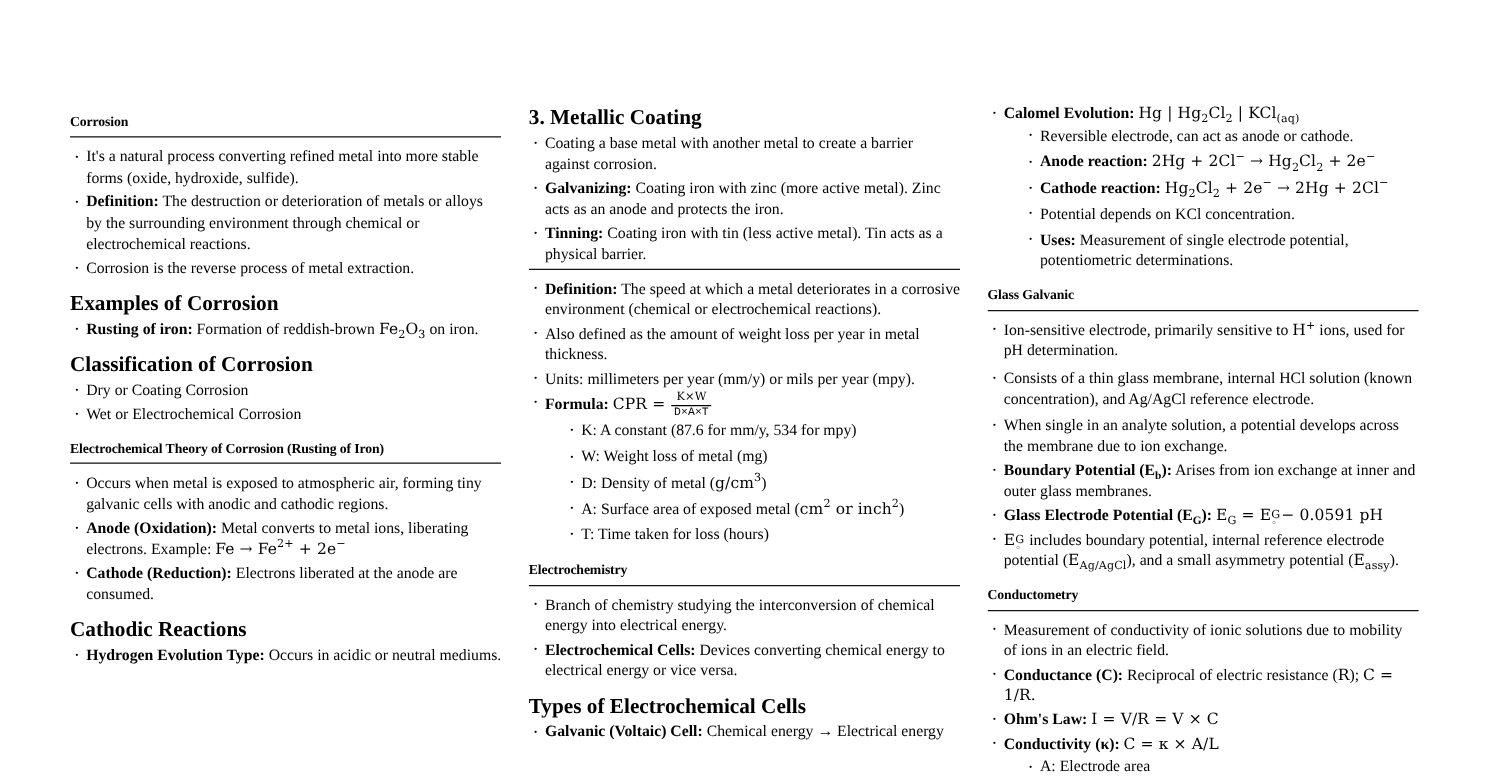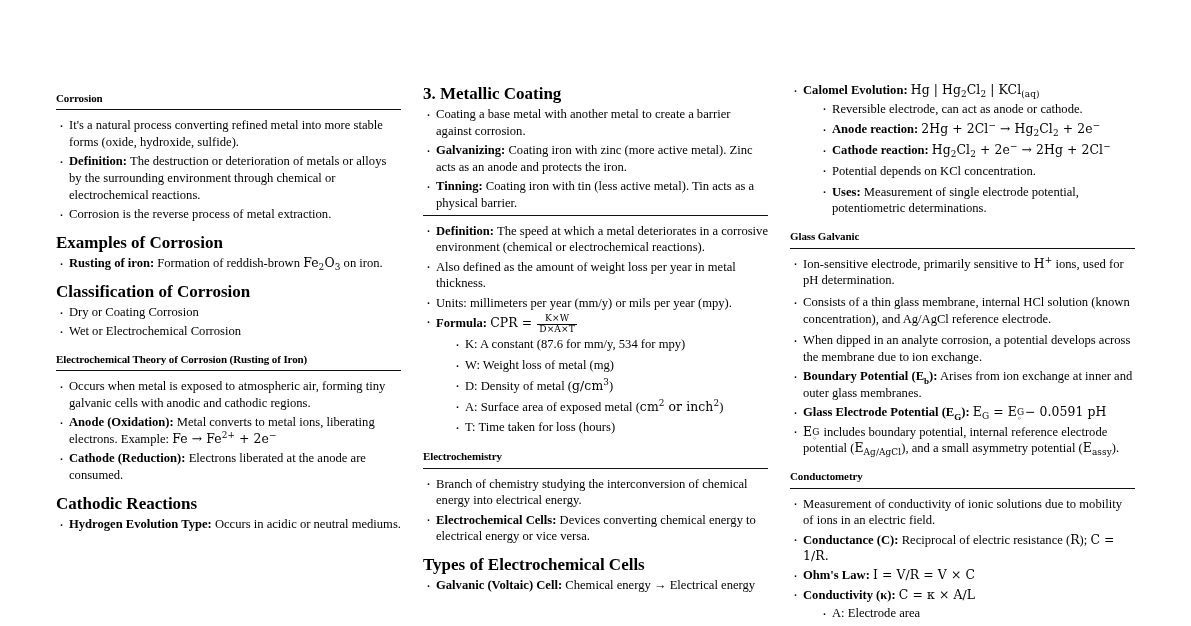--- a/index.html
+++ b/index.html
@@ -113,20 +113,21 @@
     font-size: 9.1px;
     line-height: 1.08;
     margin: 0 1px;
     font-family: "DejaVu Serif", serif;
   }
   .frac .num { display: block; padding: 0 2px; }
   .frac .den {
     display: block;
     border-top: 1px solid #000;
     padding: 0 2px;
+    font-family: Liberation Mono, monospace;
   }
   .stack {
     display: inline-block;
     position: relative;
     vertical-align: baseline;
   }
   .stack .bot {
     position: absolute;
     left: 100%;
     bottom: -0.32em;
@@ -243,21 +244,21 @@
             <li><b>Uses:</b> <span>Measurement of single electrode potential, potentiometric determinations.</span></li>
           </ul>
         </li>
       </ul>
 
       <h1 class="sec" style="margin-top:13px;">Glass Galvanic</h1>
       <hr class="rule">
       <ul class="lvl1">
         <li style="margin-bottom:5px;">Ion-sensitive electrode, primarily sensitive to <span class="m">H<sup>+</sup></span> ions, used for pH determination.</li>
         <li style="margin-bottom:5px;">Consists of a thin glass membrane, internal HCl solution (known concentration), and Ag/AgCl reference electrode.</li>
-        <li>When dipped in an analyte corrosion, a potential develops across the membrane due to ion exchange.</li>
+        <li>When single in an analyte solution, a potential develops across the membrane due to ion exchange.</li>
         <li><b>Boundary Potential (E<sub>b</sub>):</b> Arises from ion exchange at inner and outer glass membranes.</li>
         <li><b>Glass Electrode Potential (E<sub>G</sub>):</b> <span class="m">E<sub>G</sub> = E<span class="stack"><span class="top">◦</span><span class="bot">G</span></span>&nbsp;&nbsp;− 0.0591 pH</span></li>
         <li><span class="m">E<span class="stack"><span class="top">◦</span><span class="bot">G</span></span>&nbsp;&nbsp;</span> includes boundary potential, internal reference electrode potential (<span class="m">E<sub>Ag∕AgCl</sub></span>), and a small asymmetry potential (<span class="m">E<sub>assy</sub></span>).</li>
       </ul>
 
       <h1 class="sec" style="margin-top:13px;">Conductometry</h1>
       <hr class="rule">
       <ul class="lvl1">
         <li>Measurement of conductivity of ionic solutions due to mobility of ions in an electric field.</li>
         <li><b>Conductance (C):</b> Reciprocal of electric resistance (<span class="m">R</span>); <span class="m">C = 1∕R.</span></li>

